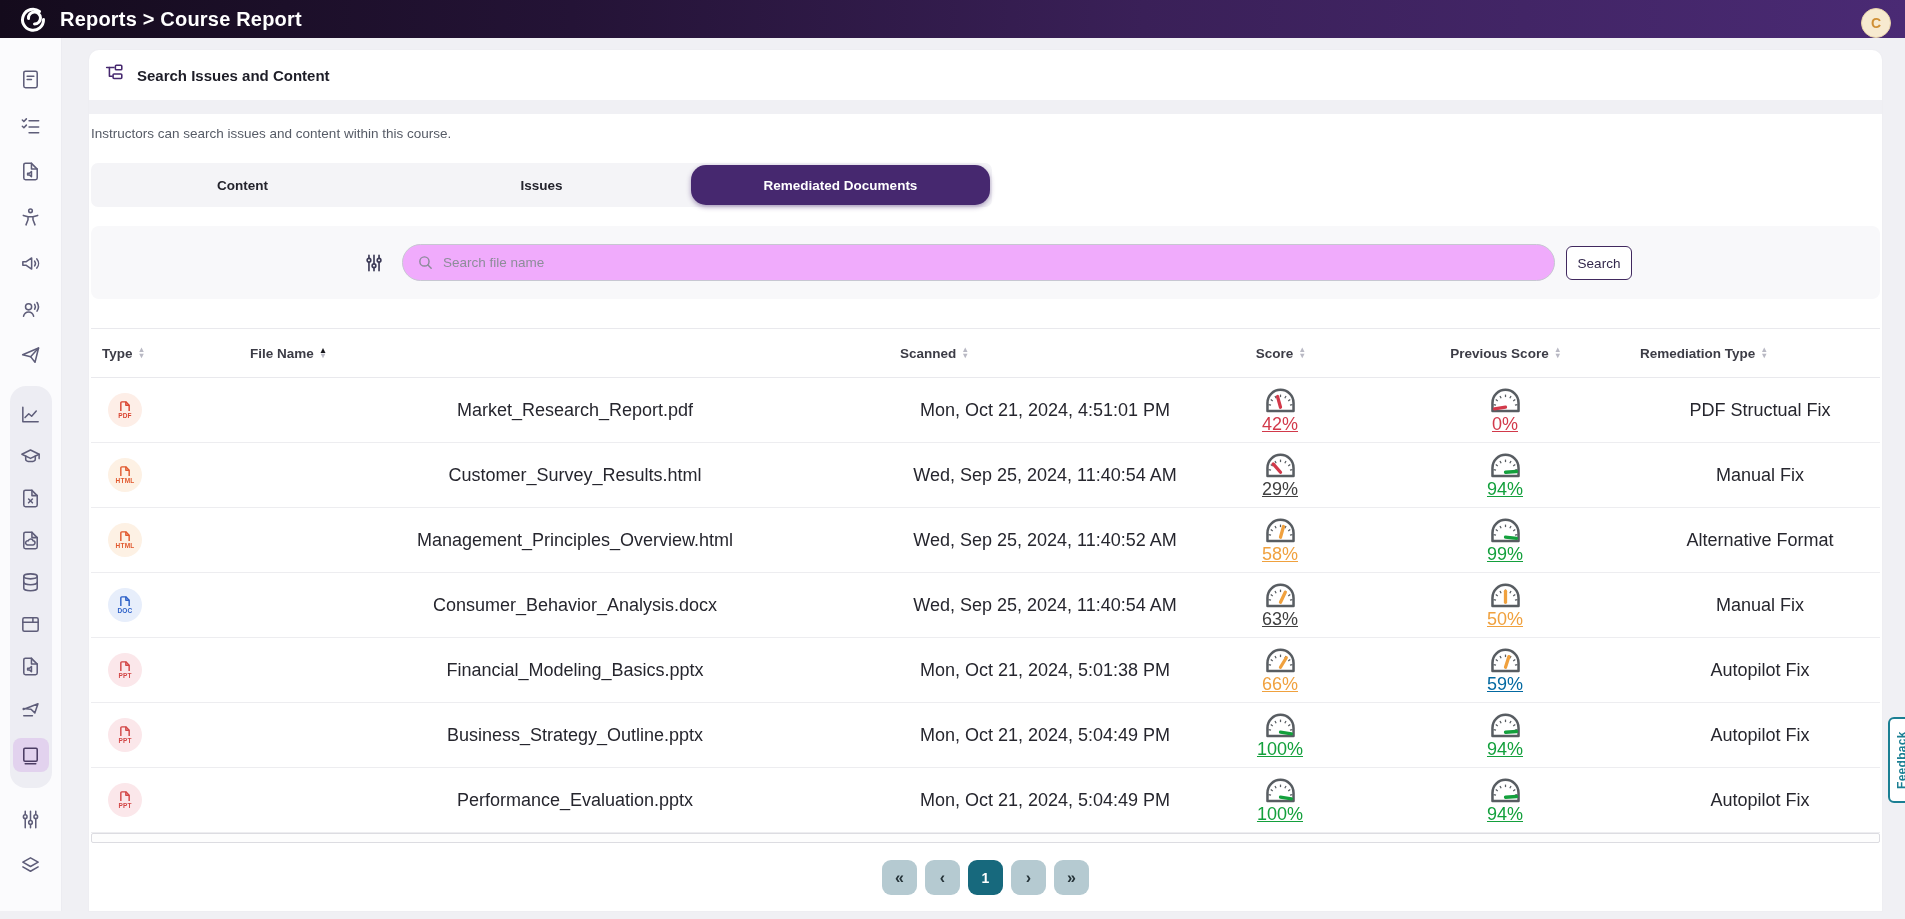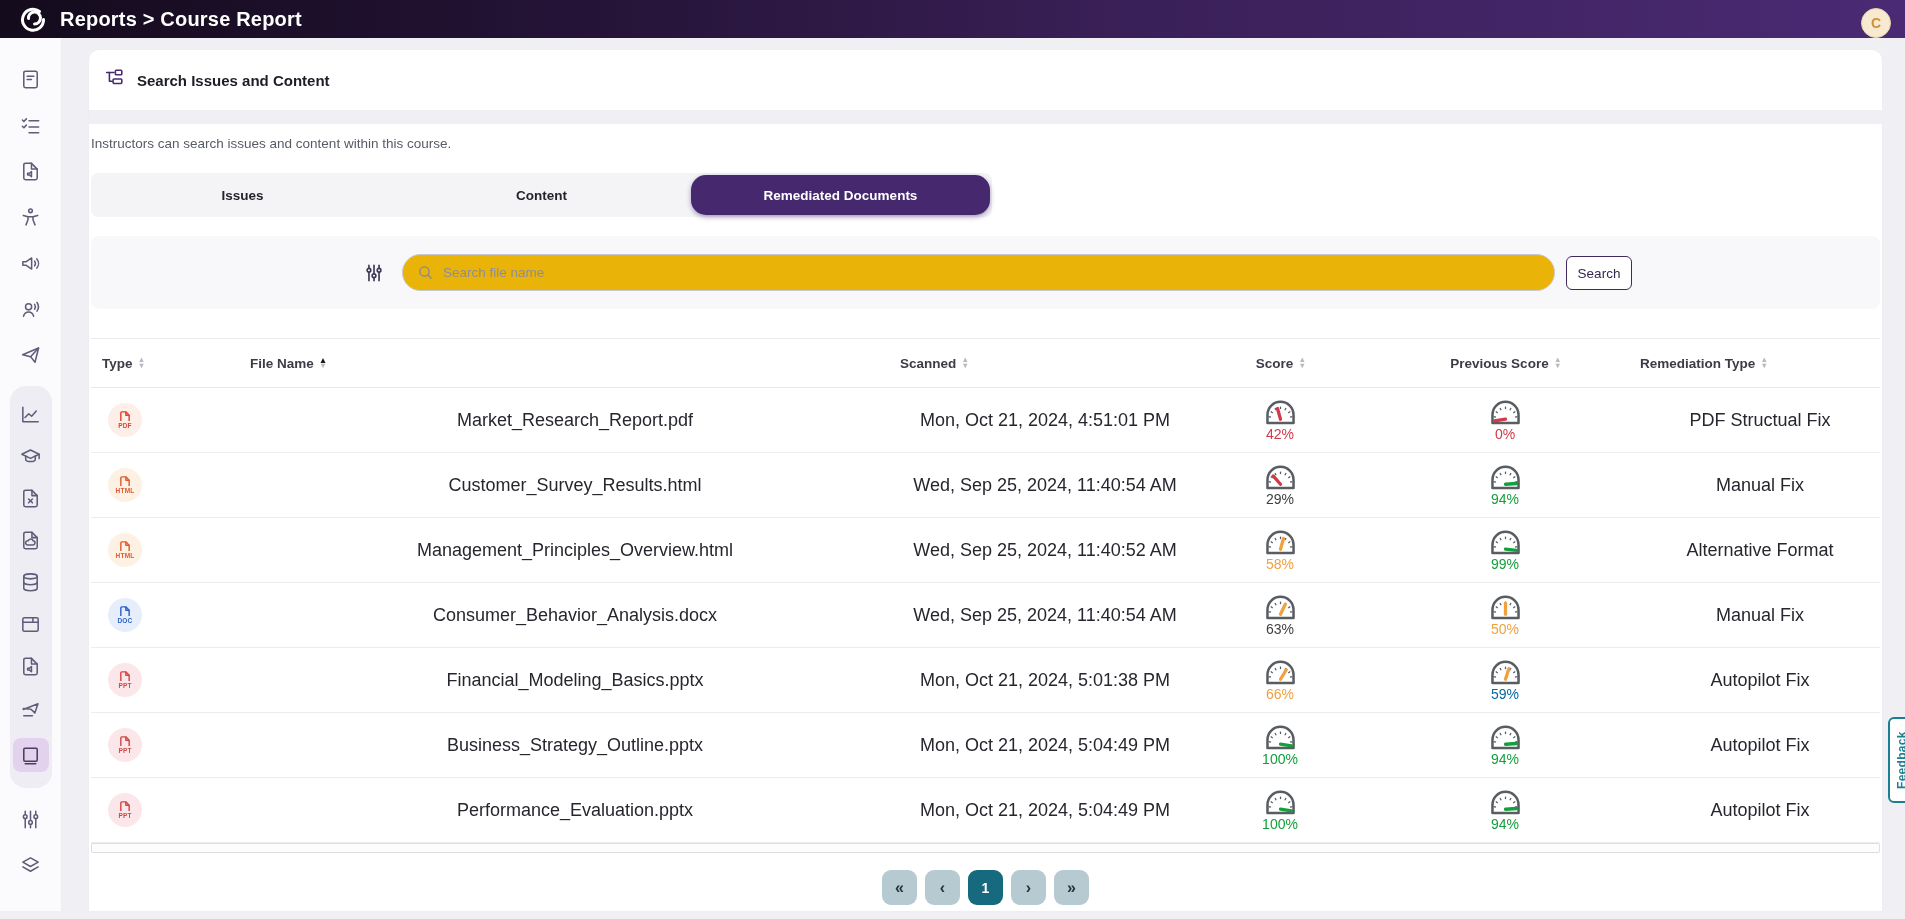--- a/index.html
+++ b/index.html
@@ -23,39 +23,39 @@
     color:#5e5d79; cursor:pointer; border-radius:8px; }
   .sb-group { background:#ededf3; border-radius:16px; padding:7px 0; margin:8px 0; width:42px;
     display:flex; flex-direction:column; align-items:center; }
   .sb-group .sb-item { margin:9px 0; }
   .sb-item.active { background:#e2d2ee; width:36px; height:34px; color:#4b3c63; }
   .sb-item svg { display:block; }
 
   .main { flex:1; background:#f0f0f4; padding:12px 23px 0 27px; min-width:0; }
   .card { background:#ffffff; border-radius:10px 10px 0 0; height:100%; display:flex; flex-direction:column;
     box-shadow:0 0 0 1px #eeeef2; }
-  .card-head { height:60px; display:flex; align-items:center; gap:12px; padding:0 14px; flex:none; }
+  .card-head { height:50px; display:flex; align-items:center; gap:12px; padding:0 14px; flex:none; }
   .card-head .htxt { font-size:15px; font-weight:bold; color:#1d1d27; }
   .band { height:14px; background:#f0f0f4; flex:none; }
   .content { flex:1; padding:0 2px; position:relative; min-width:0; }
 
   .desc { margin:12px 0 0 0; font-size:13.5px; color:#565b66; }
 
   
   .tabs { margin-top:22px; width:901px; height:44px; background:#f4f4f7; border-radius:7px;
     display:flex; padding:2px; }
   .tab { flex:1; display:flex; align-items:center; justify-content:center; font-size:13.5px; font-weight:bold;
     color:#23232c; border-radius:6px; cursor:pointer; }
   .tab.active { background:#46286f; color:#ffffff; box-shadow:0 2px 5px rgba(70,40,111,.45);border-radius:15px; }
 
   
   .search-panel { margin-top:19px; height:73px; background:#f8f8fa; border-radius:8px; position:relative; }
   .filter-btn { position:absolute; left:268px; top:22px; width:30px; height:30px; display:flex;
     align-items:center; justify-content:center; color:#3c3a56; cursor:pointer; }
-  .search-box { position:absolute; left:311px; top:18px; width:1153px; height:37px; background:#eab308;
+  .search-box { position:absolute; left:311px; top:18px; width:1153px; height:37px; background:#f0abfc;
     border:1px solid #c7c7d2; border-radius:19px; display:flex; align-items:center; padding:0 14px; gap:9px; }
   .search-box svg { flex:none; color:#8a8a98; }
   .search-box input { border:none; outline:none; flex:1; font-size:13.5px; color:#333;
     font-family:"Liberation Sans",sans-serif; background:transparent; }
   .search-box input::placeholder { color:#8d8d9a; }
   .search-btn { position:absolute; left:1475px; top:20px; width:66px; height:34px; background:#ffffff;
     border:1.5px solid #41295f; border-radius:6px; color:#33284c; font-size:13.5px;
     font-family:"Liberation Sans",sans-serif; cursor:pointer; }
 
   
@@ -67,21 +67,21 @@
   .th.center { justify-content:center; }
   .sorter { display:flex; flex-direction:column; line-height:6px; }
   .sorter span { font-size:8px; color:#b9b9c4; }
   .sorter span.on { color:#17171c; font-size:9px; }
   .tr { height:65px; border-bottom:1px solid #ededf0; }
   .fname, .fdate, .frem { font-size:18px; color:#26262e; }
   .ficon { width:34px; height:34px; border-radius:50%; margin-left:6px; display:flex; flex-direction:column;
     align-items:center; justify-content:center; gap:1px; }
   .ficon .fext { font-size:6.5px; font-weight:bold; letter-spacing:.2px; }
   .gaugecell { display:flex; flex-direction:column; align-items:center; justify-content:center; }
-  .pct { font-size:14px; font-weight:500; margin-top:0px; }
+  .pct { font-size:18px; font-weight:500; margin-top:0px;text-decoration:underline; }
   .hscroll { height:10px; border:1px solid #dcdce1; border-radius:2px; background:#fdfdfd; margin-top:0px; }
 
   
   .pagination { margin-top:17px; display:flex; justify-content:center; gap:8px; }
   .pgbtn { width:35px; height:35px; border:none; border-radius:9px; background:#b5cad1; color:#253338;
     font-size:16px; font-weight:bold; cursor:pointer; display:flex; align-items:center; justify-content:center;
     font-family:"Liberation Sans",sans-serif; }
   .pgbtn.current { background:#17697d; color:#ffffff; font-size:14px; }
 
   
@@ -247,22 +247,22 @@
           </svg>
         </span>
         <span class="htxt">Search Issues and Content</span>
       </div>
       <div class="band"></div>
 
       <div class="content">
         <p class="desc">Instructors can search issues and content within this course.</p>
 
         <div class="tabs" id="tabs">
+            <div class="tab">Content</div>
             <div class="tab">Issues</div>
-            <div class="tab">Content</div>
             <div class="tab active">Remediated Documents</div>
           </div>
 
         <div class="search-panel">
           <span class="filter-btn">
             <svg width="22" height="22" viewBox="0 0 24 24" fill="none" stroke="currentColor" stroke-width="1.8" stroke-linecap="round">
               <path d="M6.5 3.5v17M12 3.5v17M17.5 3.5v17"></path>
               <circle cx="6.5" cy="9" r="2" fill="#f8f8fa"></circle>
                 <circle cx="12" cy="15" r="2" fill="#f8f8fa"></circle>
                 <circle cx="17.5" cy="9" r="2" fill="#f8f8fa"></circle>

